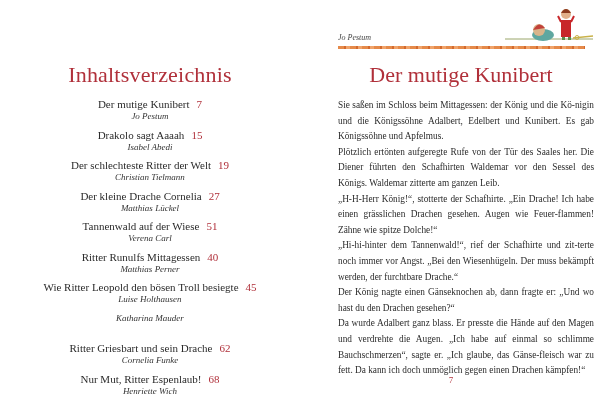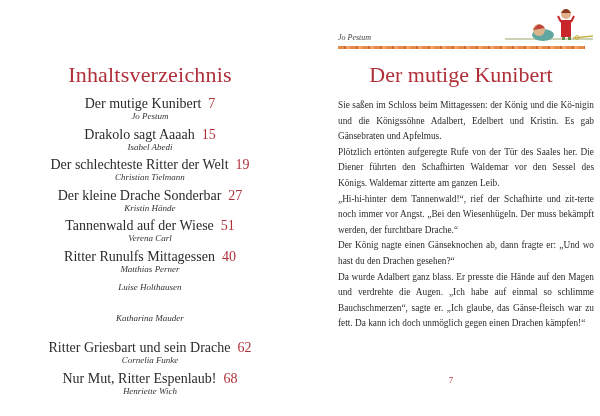--- a/index.html
+++ b/index.html
@@ -6,21 +6,21 @@
   body { width:600px; height:416px; position:relative; overflow:hidden;
          font-family:"DejaVu Serif", "Liberation Serif", serif; color:#2b2b2b; }
   .page { position:absolute; top:0; height:416px; }
   .left { left:0; width:300px; }
   .right { left:300px; width:300px; }
 
   .toc-title { position:absolute; top:62px; left:0; width:300px; text-align:center;
     font-family:"Liberation Serif", serif; font-size:22px; color:#b0303a; letter-spacing:0.2px; }
   .toc-list { position:absolute; top:98px; left:0; width:300px; }
   .toc-entry { text-align:center; height:30.5px; }
-  .toc-line { font-family:"Liberation Serif", serif; font-size:14px; line-height:12px; color:#2b2b2b; white-space:nowrap; }
+  .toc-line { font-family:"Liberation Serif", serif; font-size:11px; line-height:12px; color:#2b2b2b; white-space:nowrap; }
   .toc-page { color:#b0303a; margin-left:7px; }
   .toc-author { font-family:"Liberation Serif", serif; font-style:italic; font-size:9px; line-height:12px; color:#333; }
 
   .running-head { position:absolute; top:33px; left:338px; font-family:"Liberation Serif", serif;
     font-style:italic; font-size:8px; color:#444; }
   .head-band { position:absolute; top:46px; left:338px; width:247px; height:3px;
     background:repeating-linear-gradient(90deg,#e58a4a 0 6px,#d36a2e 6px 8px,#f0a36a 8px 12px); }
   .illustration { position:absolute; left:495px; top:2px; width:100px; height:44px; }
 
   .story-title { position:absolute; top:62px; left:330px; width:262px; text-align:center;
@@ -44,32 +44,33 @@
     </div>
     <div class="toc-entry">
       <div class="toc-line"><span>Drakolo sagt Aaaah</span><span class="toc-page">15</span></div>
       <div class="toc-author">Isabel Abedi</div>
     </div>
     <div class="toc-entry">
       <div class="toc-line"><span>Der schlechteste Ritter der Welt</span><span class="toc-page">19</span></div>
       <div class="toc-author">Christian Tielmann</div>
     </div>
     <div class="toc-entry">
-      <div class="toc-line"><span>Der kleine Drache Sonderbar</span><span class="toc-page">27</span></div>
-      <div class="toc-author">Kristin Hände</div>
+      <div class="toc-line"><span>Der kleine Drache Cornelia</span><span class="toc-page">27</span></div>
+      <div class="toc-author">Matthias Lückel</div>
     </div>
     <div class="toc-entry">
       <div class="toc-line"><span>Tannenwald auf der Wiese</span><span class="toc-page">51</span></div>
       <div class="toc-author">Verena Carl</div>
     </div>
     <div class="toc-entry">
       <div class="toc-line"><span>Ritter Runulfs Mittagessen</span><span class="toc-page">40</span></div>
       <div class="toc-author">Matthias Perner</div>
     </div>
     <div class="toc-entry">
+      <div class="toc-line"><span>Wie Ritter Leopold den bösen Troll besiegte</span><span class="toc-page">45</span></div>
       <div class="toc-author">Luise Holthausen</div>
     </div>
     <div class="toc-entry">
       <div class="toc-author">Katharina Mauder</div>
     </div>
     <div class="toc-entry">
       <div class="toc-line"><span>Ritter Griesbart und sein Drache</span><span class="toc-page">62</span></div>
       <div class="toc-author">Cornelia Funke</div>
     </div>
     <div class="toc-entry">
@@ -95,20 +96,21 @@
   <line x1="63" y1="14" x2="66" y2="20" stroke="#c8262a" stroke-width="2"></line>
   <line x1="79" y1="14" x2="76" y2="20" stroke="#c8262a" stroke-width="2"></line>
   <rect x="67" y="35" width="3" height="3" fill="#5a8a4a"></rect>
   <rect x="73" y="35" width="3" height="3" fill="#5a8a4a"></rect>
   <line x1="78" y1="36" x2="98" y2="34" stroke="#c9b24a" stroke-width="1.5"></line>
   <circle cx="82" cy="35.5" r="2" fill="none" stroke="#c9b24a"></circle>
 </svg>
 
 <div class="story-title">Der mutige Kunibert</div>
 <div class="story-body">
-  <p>Sie saßen im Schloss beim Mittagessen: der König und die Kö-nigin und die Königssöhne Adalbert, Edelbert und Kristin. Es gab Gänsebraten und Apfelmus.</p>
+  <p>Sie saßen im Schloss beim Mittagessen: der König und die Kö-nigin und die Königssöhne Adalbert, Edelbert und Kunibert. Es gab Königssöhne und Apfelmus.</p>
   <p>Plötzlich ertönten aufgeregte Rufe von der Tür des Saales her. Die Diener führten den Schafhirten Waldemar vor den Sessel des Königs. Waldemar zitterte am ganzen Leib.</p>
+  <p>„H-H-Herr König!“, stotterte der Schafhirte. „Ein Drache! Ich habe einen grässlichen Drachen gesehen. Augen wie Feuer-flammen! Zähne wie spitze Dolche!“</p>
   <p>„Hi-hi-hinter dem Tannenwald!“, rief der Schafhirte und zit-terte noch immer vor Angst. „Bei den Wiesenhügeln. Der muss bekämpft werden, der furchtbare Drache.“</p>
   <p>Der König nagte einen Gänseknochen ab, dann fragte er: „Und wo hast du den Drachen gesehen?“</p>
   <p>Da wurde Adalbert ganz blass. Er presste die Hände auf den Magen und verdrehte die Augen. „Ich habe auf einmal so schlimme Bauchschmerzen“, sagte er. „Ich glaube, das Gänse-fleisch war zu fett. Da kann ich doch unmöglich gegen einen Drachen kämpfen!“</p>
 
 </div>
 <div class="page-number">7</div>
 
 </body></html>

